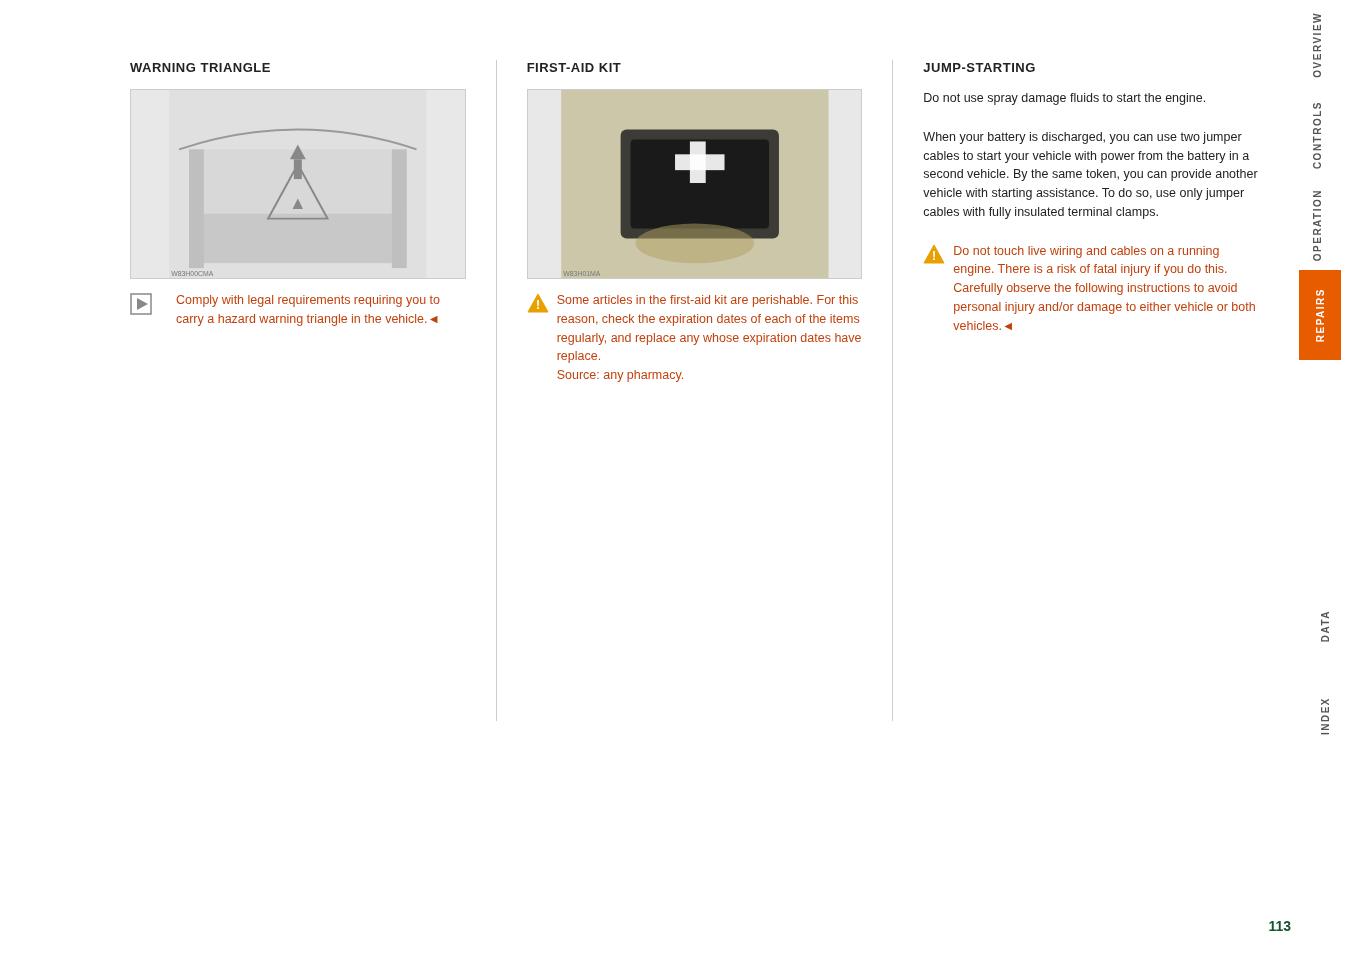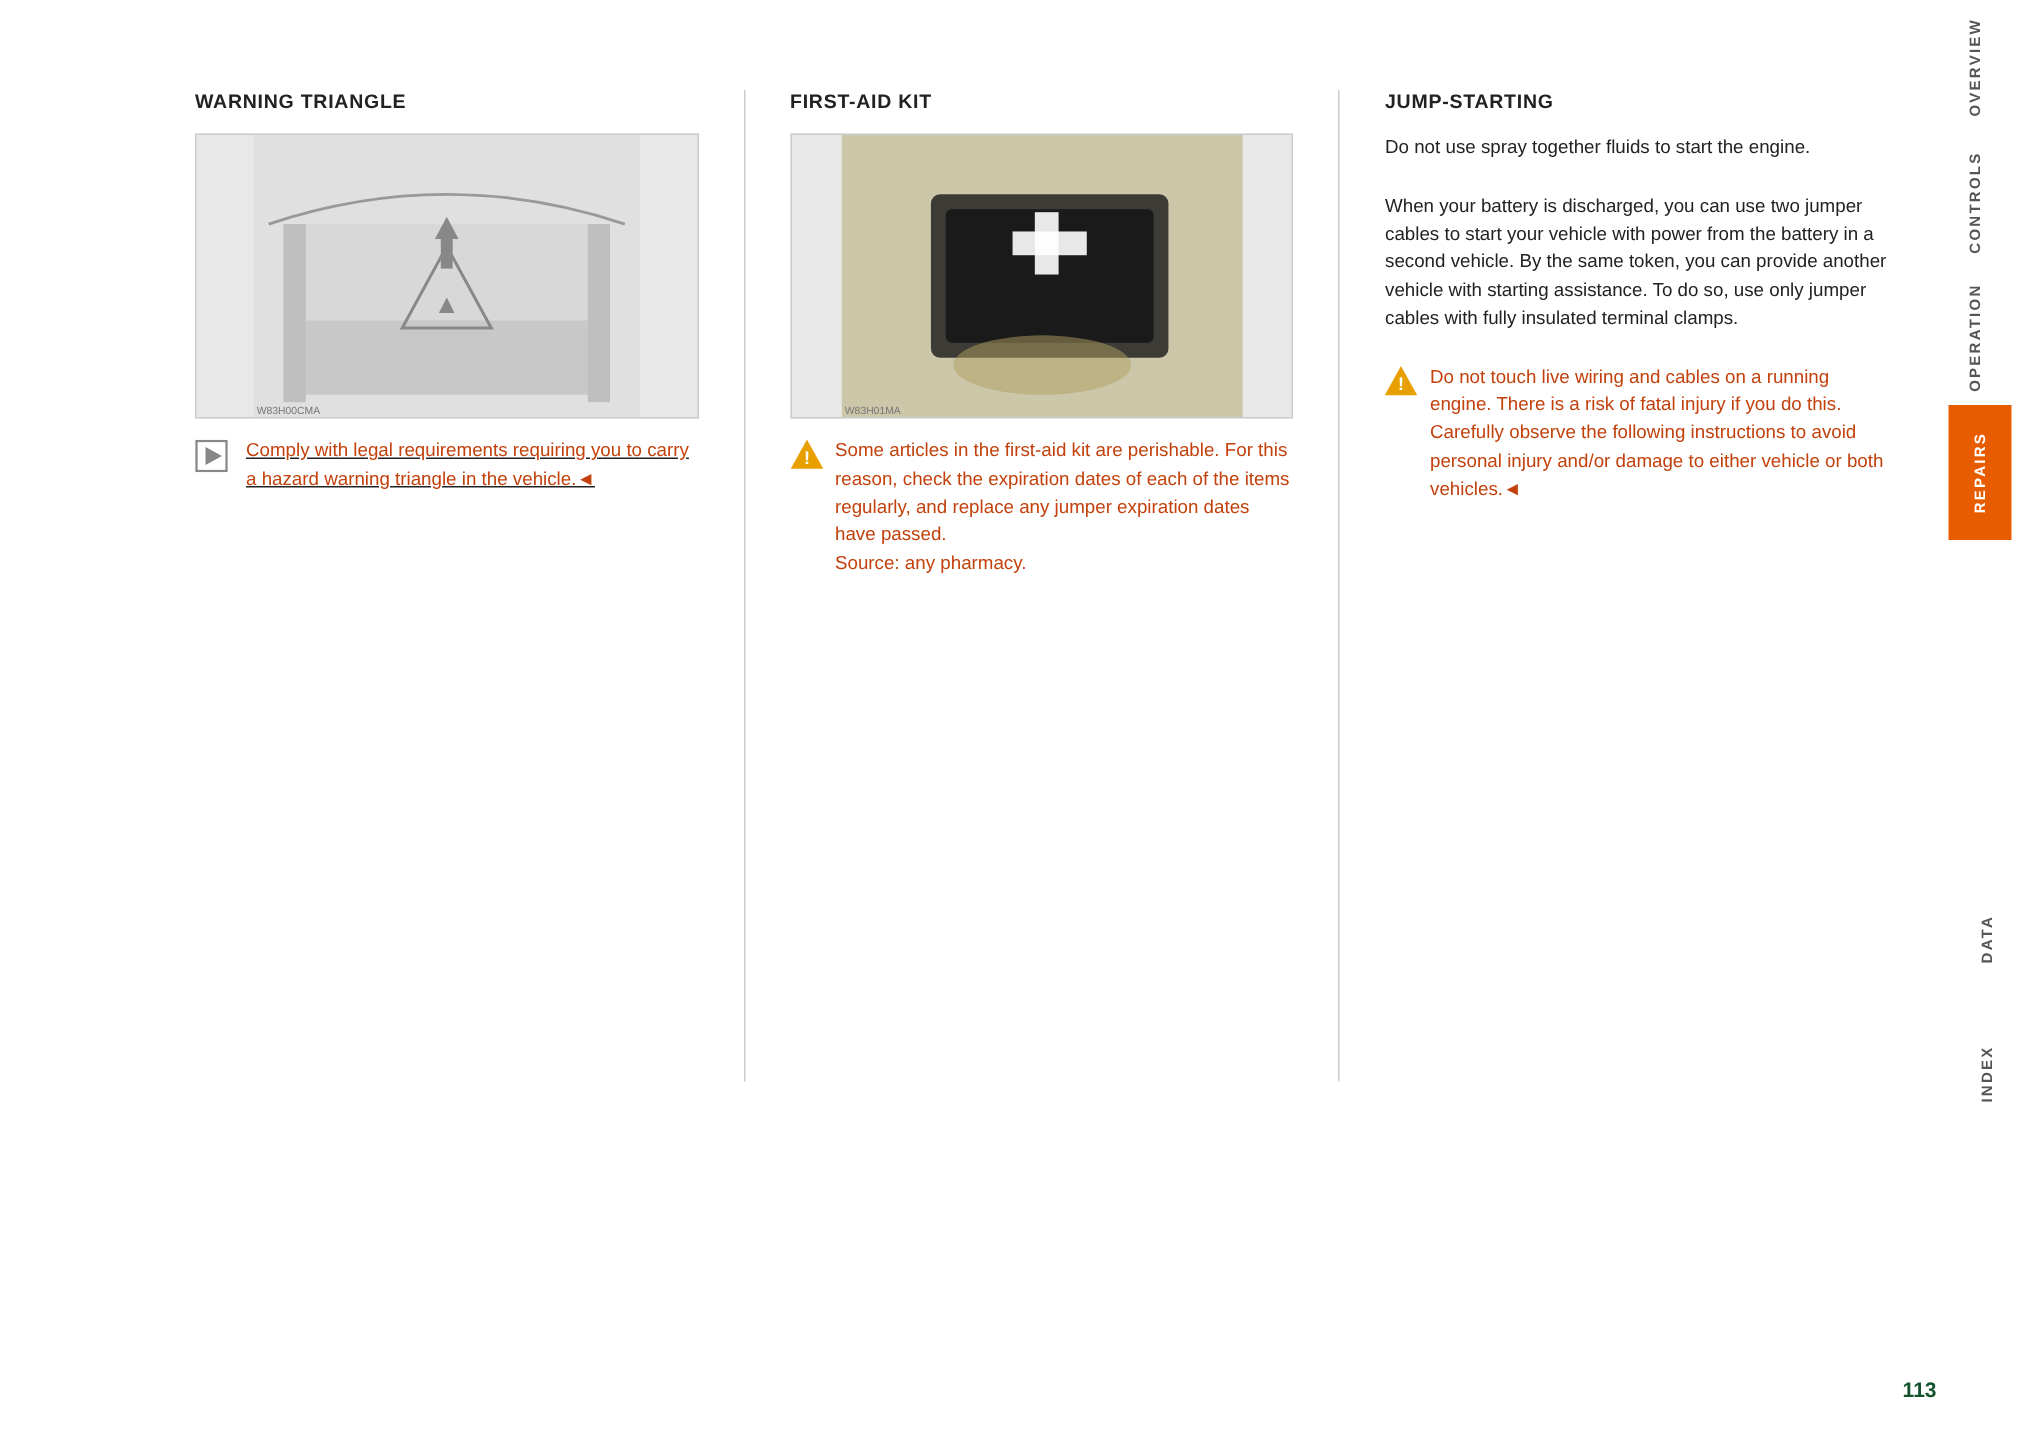--- a/index.html
+++ b/index.html
@@ -183,23 +183,22 @@
 
     .col-divider {
       width: 1px;
       background: #ccc;
       margin: 0 10px;
     }
 
     .triangle-icon-box {
       display: flex;
       align-items: flex-start;
-      gap: 12px;
+      gap: 24px;
       margin-bottom: 8px;
-      text-decoration: underline;
     }
 
     .play-icon {
       width: 22px;
       height: 22px;
       flex-shrink: 0;
       margin-top: 2px;
     }
 
     .column-3 {
@@ -276,35 +275,35 @@
           </svg>
         </div>
 
 
         <div class="note-box">
           <svg class="warning-icon" viewBox="0 0 22 22" xmlns="http://www.w3.org/2000/svg">
             <polygon points="11,2 21,20 1,20" fill="#e8a000" stroke="#e8a000" stroke-width="1"></polygon>
             <text x="11" y="17" text-anchor="middle" font-size="12" fill="#fff" font-weight="bold">!</text>
           </svg>
           <span class="note-text">
-            <span>Some articles in the first-aid kit are perishable. For this reason, check the expiration dates of each of the items regularly, and replace any jumper expiration dates have passed.</span>
+            <span>Some articles in the first-aid kit are perishable. For this reason, check the expiration dates of each of the items regularly, and replace any whose expiration dates have replace.</span>
             <br>
             <span>Source: any pharmacy.</span>
             <br>
           </span>
         </div>
       </div>
 
       <div class="col-divider"></div>
 
       <div class="column column-3">
         <div class="section-title">JUMP-STARTING</div>
 
         <div class="jump-text-block">
-          <p class="body-text">Do not use spray together fluids to start the engine.</p>
+          <p class="body-text">Do not use spray damage fluids to start the engine.</p>
         </div>
 
         <div class="jump-text-block">
           <p class="body-text">When your battery is discharged, you can use two jumper cables to start your vehicle with power from the battery in a second vehicle. By the same token, you can provide another vehicle with starting assistance. To do so, use only jumper cables with fully insulated terminal clamps.</p>
         </div>
 
         <div class="note-box">
           <svg class="warning-icon" viewBox="0 0 22 22" xmlns="http://www.w3.org/2000/svg">
             <polygon points="11,2 21,20 1,20" fill="#e8a000" stroke="#e8a000" stroke-width="1"></polygon>
             <text x="11" y="17" text-anchor="middle" font-size="12" fill="#fff" font-weight="bold">!</text>

